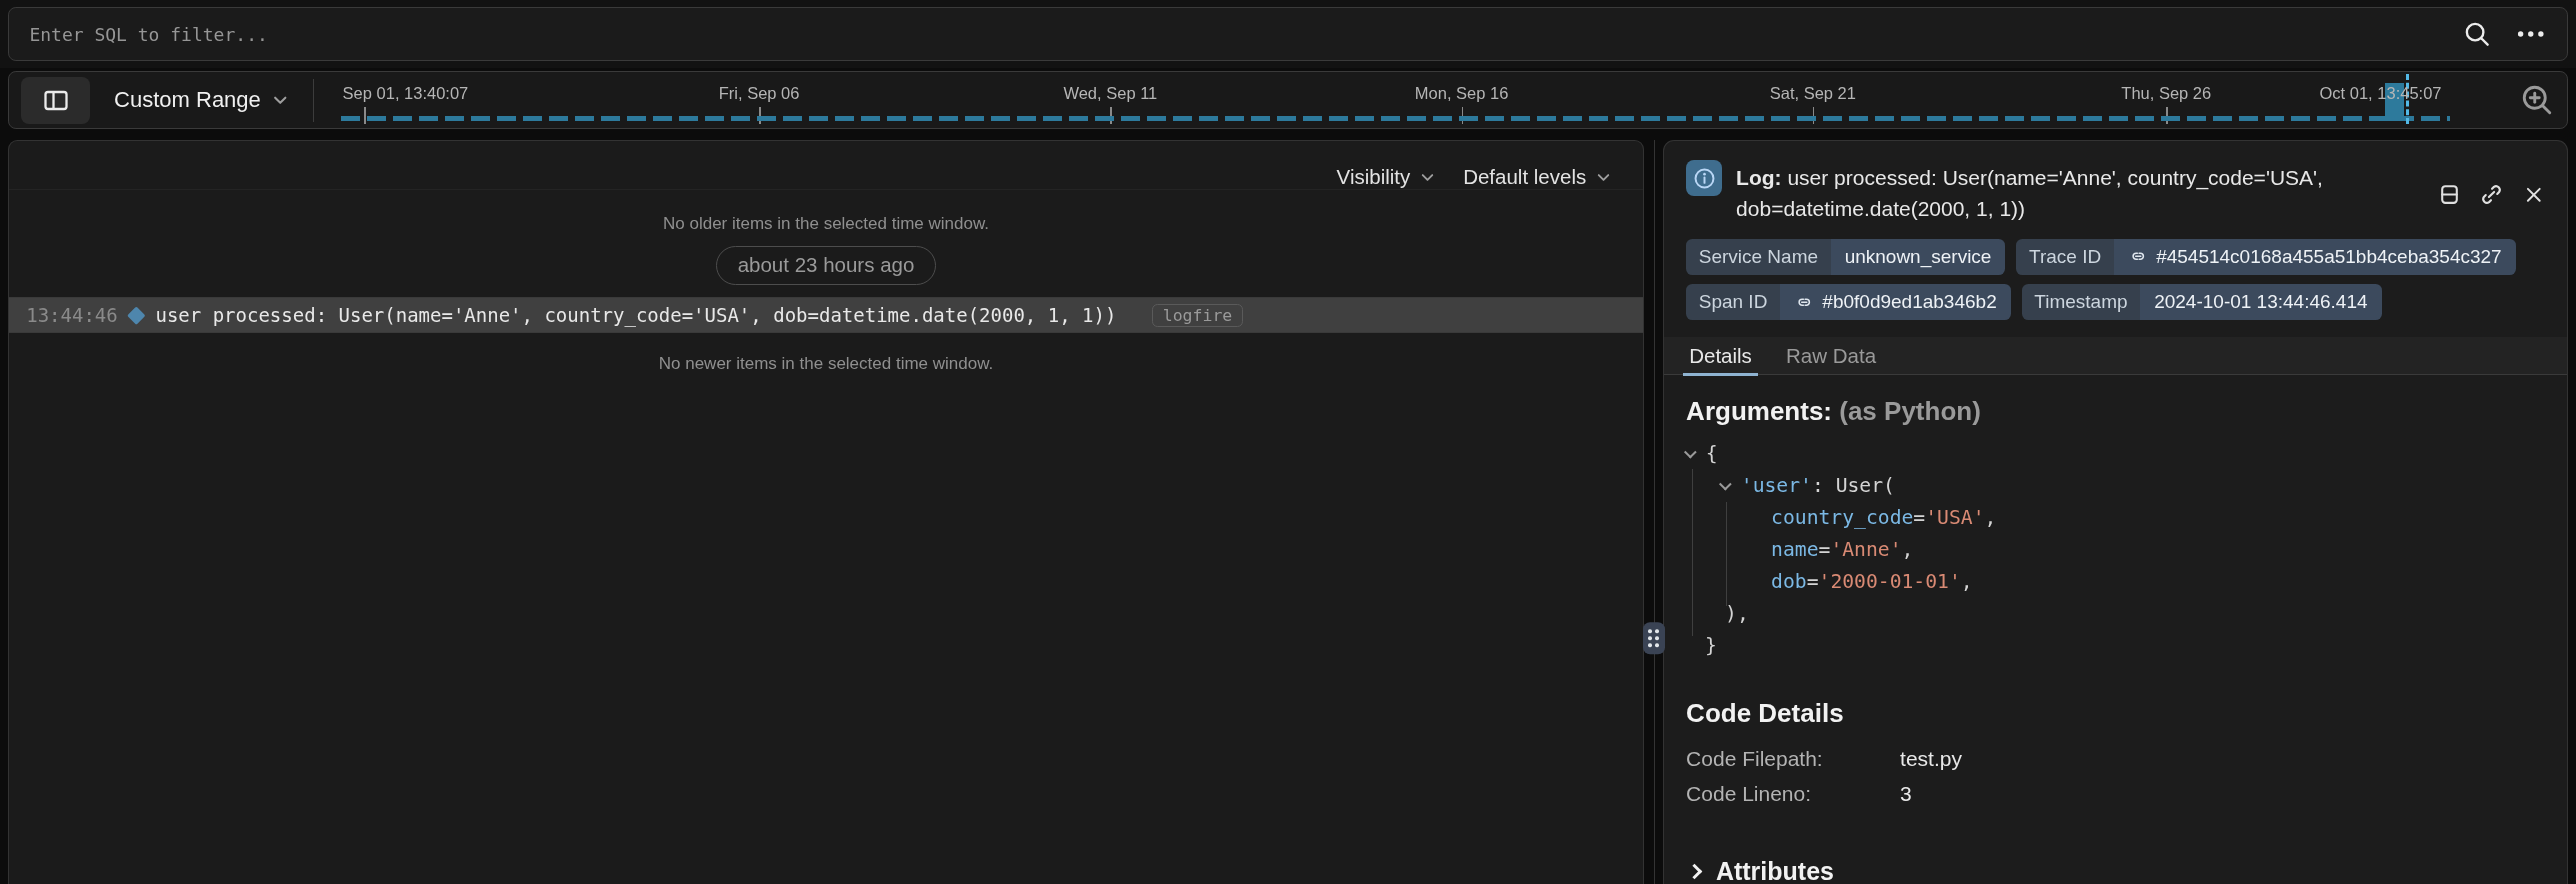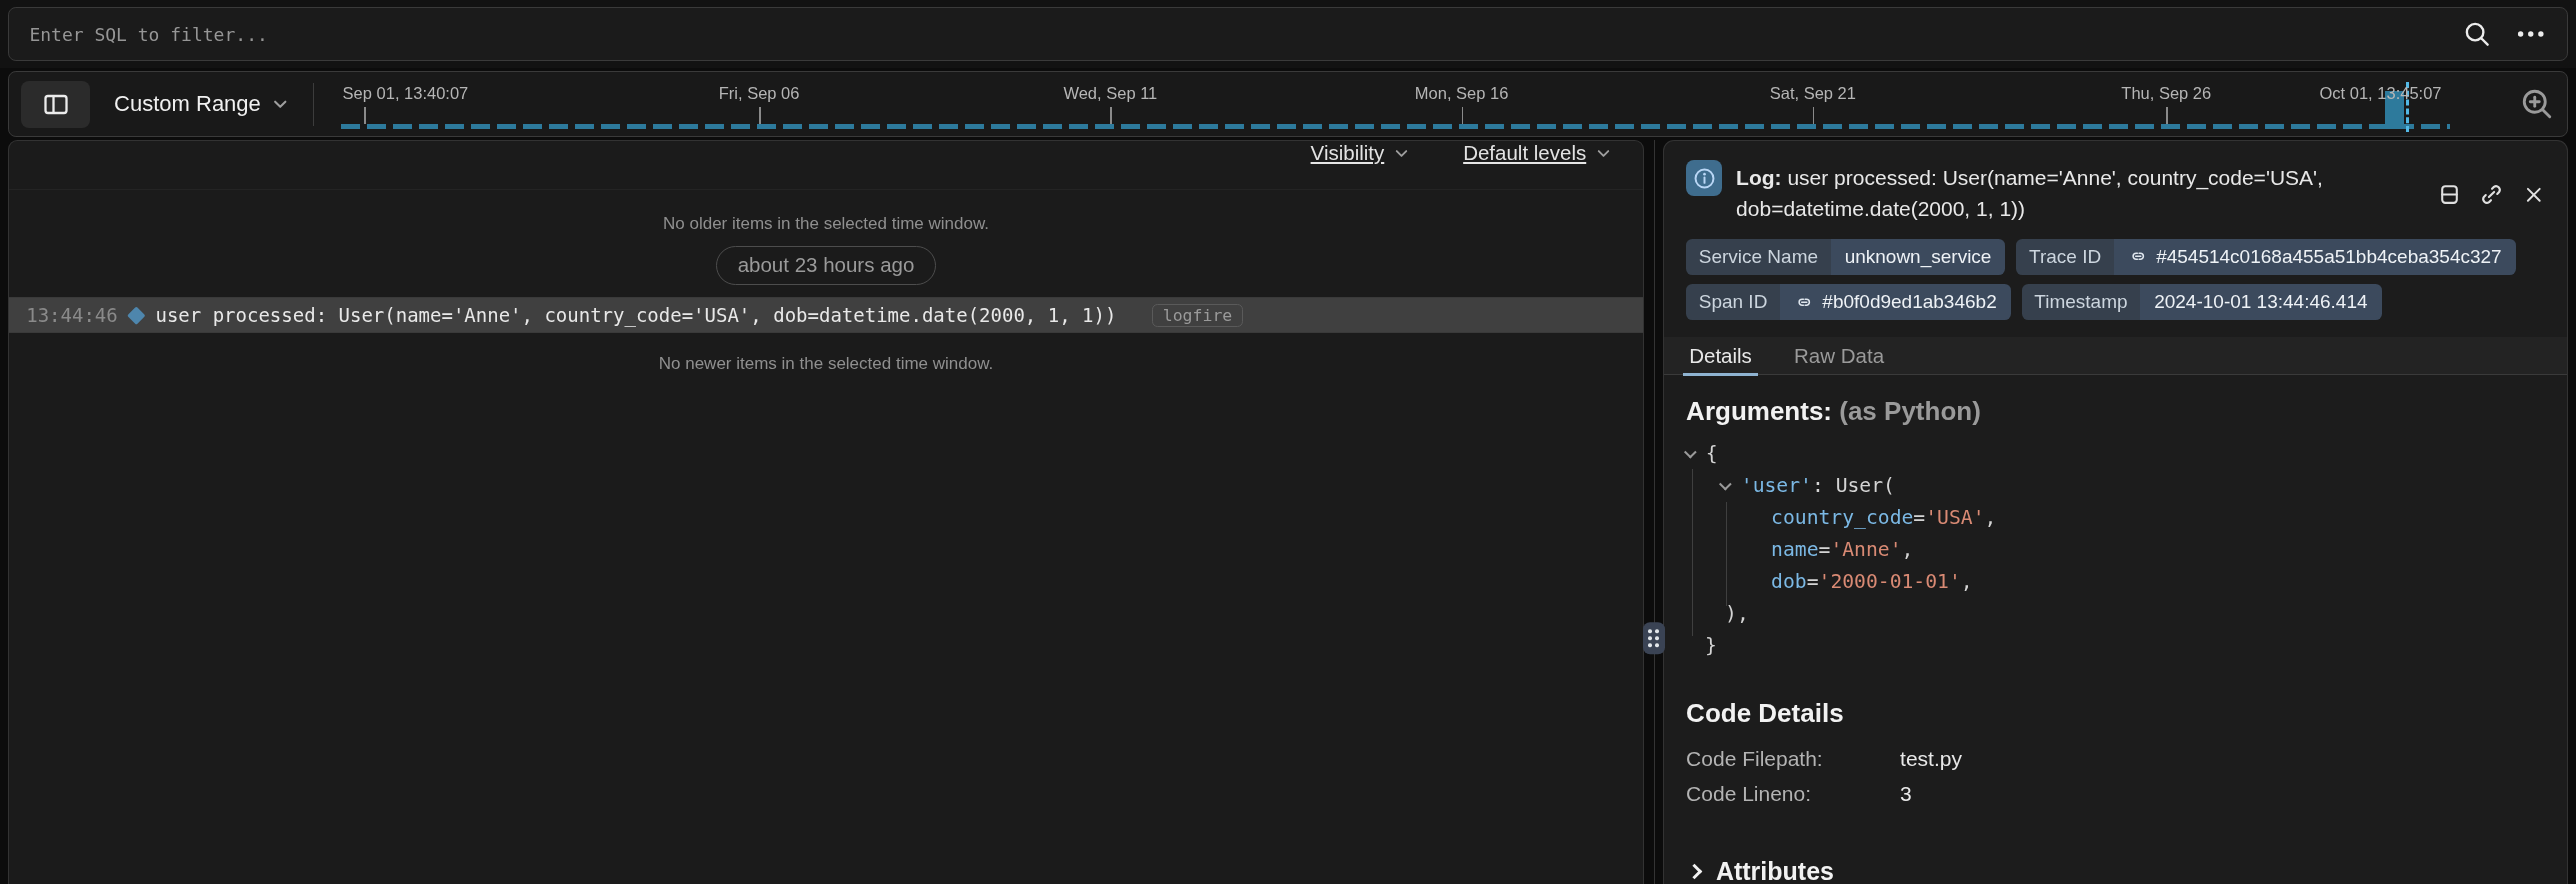--- a/index.html
+++ b/index.html
@@ -11,21 +11,21 @@
   .topbar { position:absolute; top:0; left:0; right:0; height:68px; padding:7px 7.9px; background:#121212; }
   .sql-box { height:100%; border:1.6px solid #3a3a3a; border-radius:7.9px; background:#1b1b1b;
              display:flex; align-items:center; padding:0 20.5px; }
   .sql-input-el { flex:1; background:transparent; border:none; outline:none; color:#e6e6e6;
                   font-family:"DejaVu Sans Mono", monospace; font-size:18px; }
   .sql-input-el::placeholder { color:#969696; }
   .topbar-icons { display:flex; align-items:center; gap:23.6px; margin-left:19px; }
   .icon-btn { display:flex; align-items:center; justify-content:center; cursor:pointer; background:none; border:none; }
 
   
-  .timebar { position:absolute; top:71px; left:7.9px; right:7.9px; height:66px;
+  .timebar { position:absolute; top:71px; left:7.9px; right:7.9px; height:58px;
              border:1.6px solid #3a3a3a; border-radius:7.9px; background:#191919;
              display:flex; align-items:center; padding:0 12.6px; }
   .side-toggle { width:69px; height:47px; border:none; border-radius:7.9px; background:#2b2b2b;
                  display:flex; align-items:center; justify-content:center; cursor:pointer; }
   .range-dd { display:flex; align-items:center; gap:9.4px; margin-left:23.6px; cursor:pointer; }
   .range-dd .lbl { font-size:22px; color:#f0f0f0; }
   .vdiv { width:1.6px; height:43px; background:#3c3c3c; margin:0 22px; }
   .timeline { position:relative; flex:1; height:100%; }
   .tl-label { position:absolute; top:11.8px; font-size:16.5px; color:#b5b5b5; white-space:nowrap; }
   .tl-start { left:6.3px; }
@@ -35,22 +35,22 @@
   .tl-dash { position:absolute; left:4.7px; right:55px; bottom:7px; height:5.5px;
              background:repeating-linear-gradient(90deg,#2d7a9c 0 19px, transparent 19px 26px); }
   .tl-spike { position:absolute; right:101px; bottom:7px; width:19px; height:38px; background:#2d7a9c; }
   .tl-cursor { position:absolute; right:96px; bottom:3.9px; height:50px; width:0;
                border-left:3.1px dashed #53b9e6; z-index:2; }
 
   
   .main { position:absolute; top:140px; left:7.9px; right:7.9px; bottom:0; display:flex; }
   .left-panel { flex:1; background:#1b1b1b; border:1.6px solid #333; border-bottom:none;
                 border-radius:9.4px 9.4px 0 0; position:relative; overflow:hidden; }
-  .lheader { height:49px; display:flex; justify-content:flex-end; align-items:flex-start;
-             gap:52px; padding-right:30px; border-bottom:0.8px solid #242424;text-decoration:underline; }
+  .lheader { height:49px; display:flex; justify-content:flex-end; align-items:flex-end;
+             gap:26px; padding-right:30px; border-bottom:0.8px solid #242424; }
   .dd { display:flex; align-items:center; gap:7.9px; cursor:pointer; }
   .dd .lbl { font-size:20.5px; color:#e3e3e3; }
   .center-msg { text-align:center; margin-top:23.6px; color:#8f8f8f; font-size:17px; }
   .pill-wrap { text-align:center; margin-top:12.6px; }
   .ago-pill { display:inline-block; border:1.6px solid #4d4d4d; border-radius:786px;
               padding:6.3px 20.5px; color:#9a9a9a; font-size:20.5px; cursor:pointer; }
   .log-row { margin-top:12.6px; height:36px; background:#404040; border-top:0.8px solid #3a3a3a;
              border-bottom:0.8px solid #3a3a3a; display:flex; align-items:center; padding:0 17.3px;
              font-family:"DejaVu Sans Mono", monospace; font-size:19px; cursor:pointer; }
   .lr-time { color:#8a8a8a; }
@@ -77,21 +77,21 @@
            display:flex; align-items:center; justify-content:center; }
   .dtitle { flex:1; font-size:21px; line-height:31.5px; color:#e8e8e8; padding-top:1.6px; }
   .dtitle b { font-weight:bold; }
   .dactions { display:flex; gap:17.3px; padding-top:4.7px; }
   .pills { padding:9.4px 22px 4.7px; display:flex; flex-wrap:wrap; gap:9.4px 11px; }
   .pill { display:inline-flex; align-items:stretch; border-radius:6.3px; overflow:hidden;
           font-size:19px; height:36px; cursor:pointer; }
   .pill .pl { background:#36404d; color:#ccd5de; display:flex; align-items:center; padding:0 12.6px; }
   .pill .pv { background:#3c4a5d; color:#eef2f6; display:flex; align-items:center; gap:7.9px; padding:0 14px; }
   .tabbar { margin-top:12.6px; background:#232323; border-bottom:1.6px solid #3a3a3a;
-            display:flex; gap:36px; padding:0 22px; height:38px; }
+            display:flex; gap:28px; padding:0 22px; height:38px; }
   .tab { display:flex; align-items:center; font-size:20.5px; color:#9a9a9a; cursor:pointer;
          position:relative; padding:0 3.1px; }
   .tab.active { color:#e8e8e8; }
   .tab.active::after { content:""; position:absolute; left:-3.1px; right:-3.1px; bottom:-1.6px; height:3.1px; background:#8fb3d1; }
   .dcontent { flex:1; padding:20.5px 22px 0; overflow:hidden; }
   .h-args { font-size:26px; font-weight:bold; color:#f2f2f2; margin-bottom:11px; }
   .h-args .sub { color:#9a9a9a; }
   .codeblock { position:relative; font-family:"DejaVu Sans Mono", monospace; font-size:19.7px;
                line-height:32px; color:#d4d4d4; }
   .codeblock .guide { position:absolute; width:0.8px; background:#3f3f3f; }

